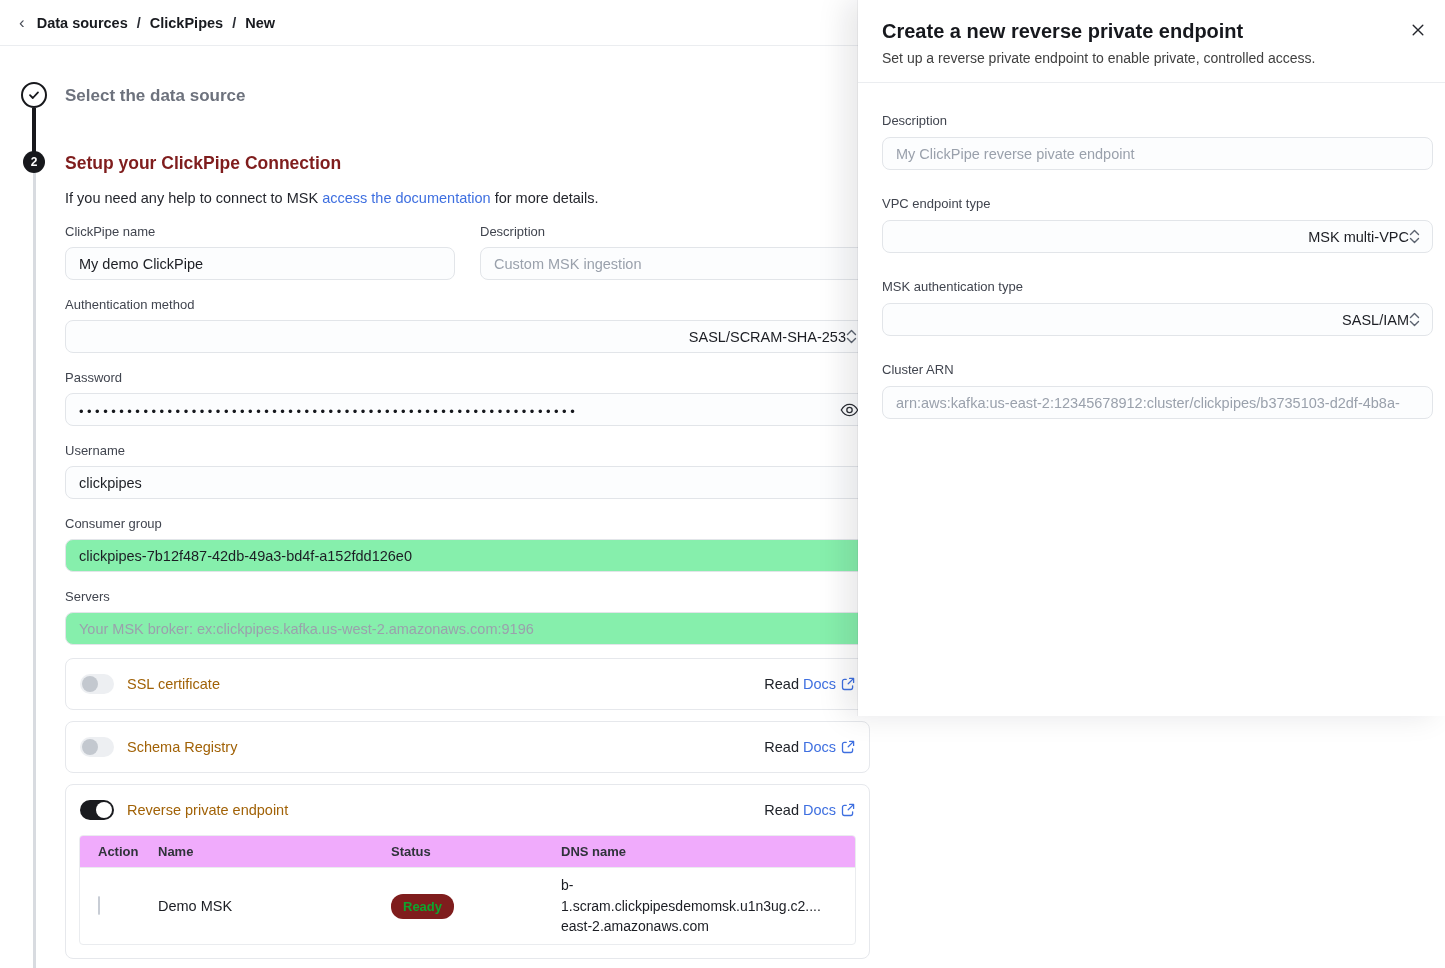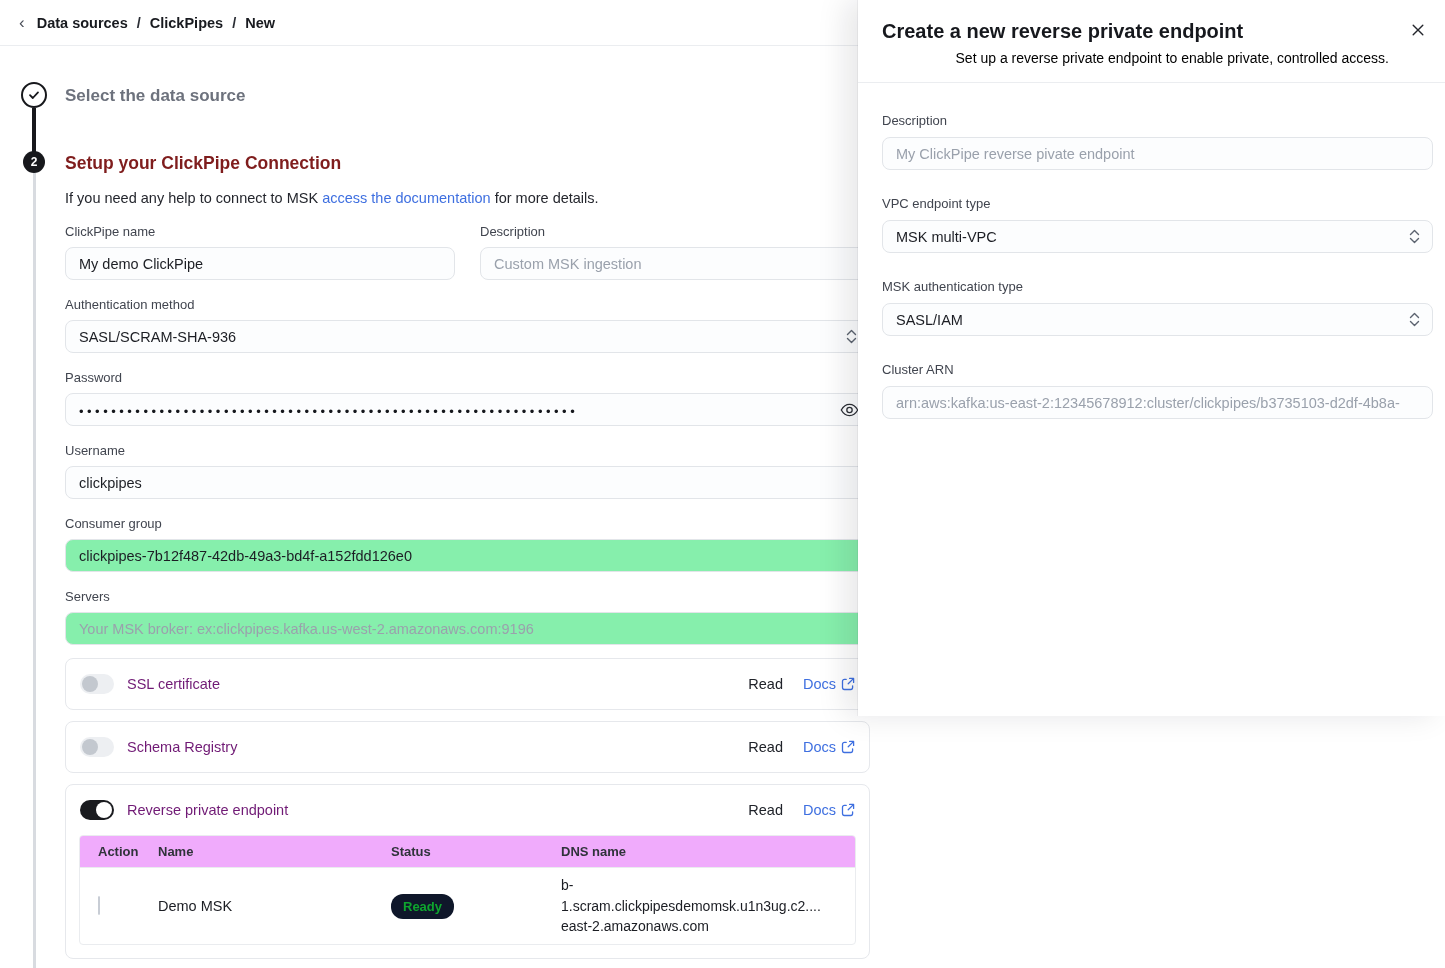--- a/index.html
+++ b/index.html
@@ -38,71 +38,71 @@
   .field-group.full { width: 805px; }
   .field-label { font-size: 13px; color: #41454f; margin-bottom: 7px; line-height: 16px; }
   .text-input { width: 100%; height: 33px; border: 1px solid #e2e5e9; border-radius: 8px;
     background: #fcfdfe; padding: 0 13px; font-size: 14.5px; color: #1c1e24;
     font-family: "Liberation Sans", sans-serif; outline: none; }
   .text-input::placeholder { color: #9aa1ac; }
   .text-input.subtle { background: #86efac; }
 
   .select-box { width: 100%; height: 33px; border: 1px solid #e2e5e9; border-radius: 8px;
     background: #fcfdfe; padding: 0 12px 0 13px; font-size: 14.5px; color: #1c1e24;
-    display: flex; align-items: center; justify-content: space-between; cursor: pointer; }
+    display: flex; align-items: center; justify-content: flex-end; cursor: pointer; }
   .stepper-icon { flex: 0 0 auto; color: #5c6370; }
 
   .password-box { position: relative; width: 100%; height: 33px; border: 1px solid #e2e5e9;
     border-radius: 8px; background: #fcfdfe; display: flex; align-items: center; padding: 0 40px 0 13px; }
   .password-dots { font-size: 13px; letter-spacing: 3.5px; color: #15171c; white-space: nowrap;
     overflow: hidden; line-height: 1; padding-top: 3px; }
   .eye-btn { position: absolute; right: 10px; top: 50%; transform: translateY(-50%);
     background: none; border: none; cursor: pointer; display: flex; color: #2c2f36; }
 
   .toggle-box { border: 1px solid #e6e8ec; border-radius: 8px; height: 52px; margin-top: 11px;
     display: flex; align-items: center; padding: 0 14px; background: #fff; }
   .toggle-box.first { margin-top: 13px; }
   .toggle { width: 34px; height: 20px; border-radius: 10px; position: relative; cursor: pointer; flex: 0 0 auto; }
   .toggle.off { background: #edeff2; }
   .toggle.off .knob { position: absolute; left: 2px; top: 2px; width: 16px; height: 16px;
     border-radius: 50%; background: #c3c8cf; }
   .toggle.on { background: #1a1b1f; }
   .toggle.on .knob { position: absolute; right: 2px; top: 2px; width: 16px; height: 16px;
     border-radius: 50%; background: #fff; }
-  .toggle-label { font-size: 14.5px; color: #701a75; margin-left: 13px; }
-  .read-docs { margin-left: auto; display: flex; align-items: center; gap: 20px; font-size: 14.5px; color: #20232a; }
+  .toggle-label { font-size: 14.5px; color: #a16207; margin-left: 13px; }
+  .read-docs { margin-left: auto; display: flex; align-items: center; gap: 4px; font-size: 14.5px; color: #20232a; }
   .docs-link { display: flex; align-items: center; gap: 5px; }
 
   .reverse-box { border: 1px solid #e6e8ec; border-radius: 8px; margin-top: 11px;
     padding: 13px 13px 13px 13px; background: #fff; }
   .reverse-head { display: flex; align-items: center; padding: 2px 1px 0 1px; }
 
   .ep-table { margin-top: 15px; border: 1px solid #eaecef; border-radius: 4px; overflow: hidden; }
   .ep-thead { display: flex; align-items: center; height: 32px; background: #f0abfc;
     border-bottom: 1px solid #eaecef; }
   .ep-th { font-size: 13px; font-weight: bold; color: #2f333a; }
   .ep-row { display: flex; align-items: center; padding: 7px 0; min-height: 76px; }
   .col-action { width: 78px; padding-left: 18px; }
   .col-name { width: 233px; }
   .col-status { width: 170px; }
   .col-dns { flex: 1; padding-right: 8px; }
   .checkbox { width: 17px; height: 17px; border: 1.5px solid #c8cdd5; border-radius: 4px;
     background: #f5f7fa; cursor: pointer; }
   .row-name { font-size: 14.5px; color: #1b1d23; }
-  .badge-ready { display: inline-block; background: #0f172a; color: #0ea52e; font-size: 13px;
+  .badge-ready { display: inline-block; background: #7f1d1d; color: #0ea52e; font-size: 13px;
     font-weight: bold; border-radius: 12px; padding: 5px 12px; }
   .dns-text { font-size: 14px; color: #1b1d23; line-height: 20.5px; }
   .dns-text span { display: block; }
 
   
   .panel { position: absolute; top: 0; left: 858px; width: 587px; height: 716px; background: #fff;
     z-index: 10; box-shadow: -12px 0 28px rgba(18, 22, 30, 0.10), -1px 0 0 rgba(18, 22, 30, 0.05); }
   .panel-header { position: relative; padding: 18px 56px 15px 24px; border-bottom: 1px solid #ebedf0; }
   .panel-title { font-size: 20px; font-weight: bold; color: #16181d; line-height: 26px; }
-  .panel-subtitle { margin-top: 5px; font-size: 14px; color: #000000; line-height: 18px; text-align: right; }
+  .panel-subtitle { margin-top: 5px; font-size: 14px; color: #404040; line-height: 18px; }
   .close-btn { position: absolute; top: 23px; right: 20px; background: none; border: none;
     cursor: pointer; color: #24262c; display: flex; }
   .panel-body { padding: 30px 12px 0 24px; }
   .panel-group { margin-bottom: 26px; }
   .panel-group .field-label { margin-bottom: 8px; }
 </style>
 </head>
 <body>
 
 <div class="topbar">
@@ -142,21 +142,21 @@
     </div>
     <div class="field-group">
       <div class="field-label">Description</div>
       <input class="text-input" type="text" placeholder="Custom MSK ingestion" style="">
     </div>
   </div>
 
   <div class="field-group full">
     <div class="field-label">Authentication method</div>
     <div class="select-box">
-      <span>SASL/SCRAM-SHA-936</span>
+      <span>SASL/SCRAM-SHA-253</span>
       <svg class="stepper-icon" width="11" height="15" viewBox="0 0 11 15">
         <path d="M1.5 5.4L5.5 1.6 9.5 5.4" fill="none" stroke="currentColor" stroke-width="1.4" stroke-linecap="round" stroke-linejoin="round"></path>
         <path d="M1.5 9.6L5.5 13.4 9.5 9.6" fill="none" stroke="currentColor" stroke-width="1.4" stroke-linecap="round" stroke-linejoin="round"></path>
       </svg>
     </div>
   </div>
 
   <div class="field-group full">
     <div class="field-label">Password</div>
     <div class="password-box">

